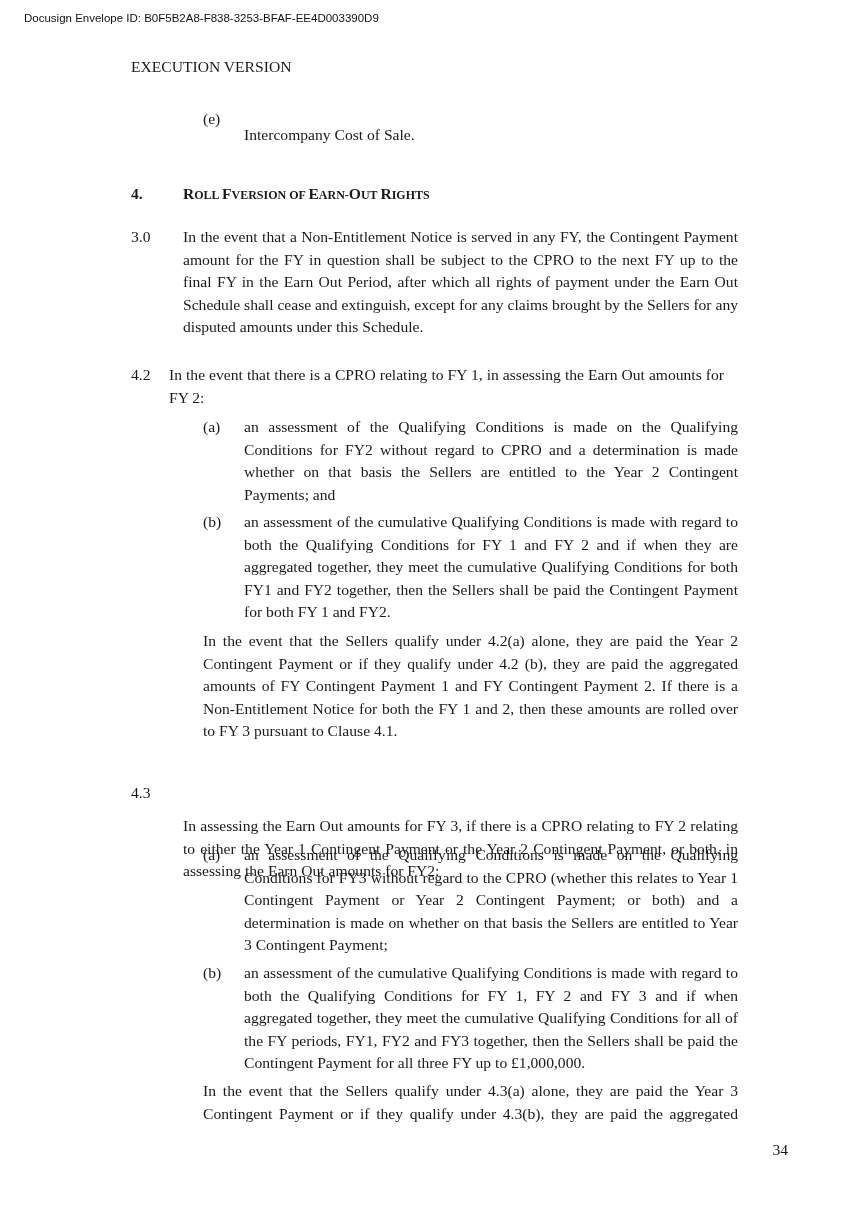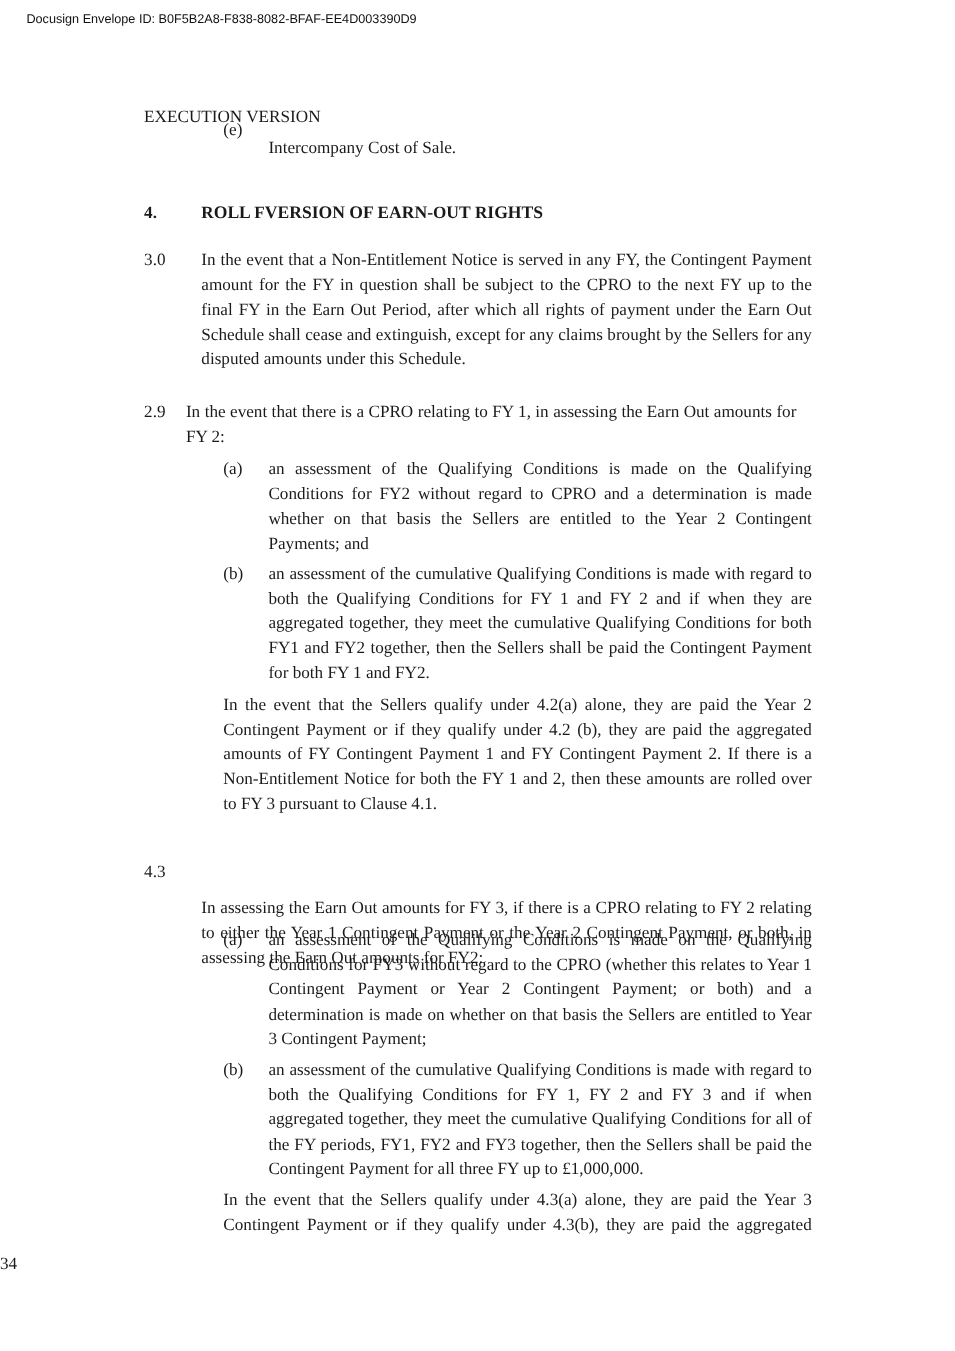--- a/index.html
+++ b/index.html
@@ -1,46 +1,46 @@
 <!DOCTYPE html>
 <html><head>
 <meta charset="utf-8">
 <style>
   html, body { margin: 0; padding: 0; background: #ffffff; }
   body { width: 868px; height: 1228px; position: relative; overflow: hidden; color: #1a1a1a; }
   .envelope { position: absolute; left: 24px; top: 12px; font-family: "Liberation Sans", sans-serif; font-size: 11.5px; color: #111; }
   .serif { font-family: "Liberation Serif", serif; font-size: 15.6px; line-height: 22.6px; }
-  .exec { position: absolute; left: 131px; top: 56px; margin-top: 40px; }
+  .exec { position: absolute; left: 131px; top: 56px; }
   .block { position: absolute; }
   .num { position: absolute; }
   .just { text-align: justify; text-align-last: left; }
   .heading { font-weight: bold; }
   .sc-big { font-size: 15.6px; }
-  .sc-small { font-size: 16px; }
-  .pageno { position: absolute; left: 0; width: 788px; top: 1139px; text-align: left; }
+  .sc-small { font-size: 12px; }
+  .pageno { position: absolute; left: 0; width: 788px; top: 1139px; text-align: right; }
 </style>
 </head>
 <body>
 
-<div class="envelope">Docusign Envelope ID: B0F5B2A8-F838-8082-BFAF-EE4D003390D9</div>
+<div class="envelope">Docusign Envelope ID: B0F5B2A8-F838-3253-BFAF-EE4D003390D9</div>
 
 <div class="serif exec">EXECUTION VERSION</div>
 
 <div class="serif num" style="left:203px; top:108px;">(e)</div>
 <div class="serif block" style="left:244px; top:108px;margin-top:16px;">Intercompany Cost of Sale.</div>
 
 <div class="serif num heading" style="left:131px; top:183px;">4.</div>
 <div class="serif block heading" style="left:183px; top:183px;">
   <span class="sc-big">R</span><span class="sc-small">OLL </span><span class="sc-big">F</span><span class="sc-small">VERSION OF </span><span class="sc-big">E</span><span class="sc-small">ARN-</span><span class="sc-big">O</span><span class="sc-small">UT </span><span class="sc-big">R</span><span class="sc-small">IGHTS</span>
 </div>
 
 <div class="serif num" style="left:131px; top:226px;">3.0</div>
 <div class="serif block just" style="left:183px; top:226px; width:555px;">In the event that a Non-Entitlement Notice is served in any FY, the Contingent Payment amount for the FY in question shall be subject to the CPRO to the next FY up to the final FY in the Earn Out Period, after which all rights of payment under the Earn Out Schedule shall cease and extinguish, except for any claims brought by the Sellers for any disputed amounts under this Schedule.</div>
 
-<div class="serif num" style="left:131px; top:364px;">2.9</div>
+<div class="serif num" style="left:131px; top:364px;">4.2</div>
 <div class="serif block just" style="left:169px; top:364px; width:555px;">In the event that there is a CPRO relating to FY 1, in assessing the Earn Out amounts for FY 2:</div>
 
 <div class="serif num" style="left:203px; top:416px;">(a)</div>
 <div class="serif block just" style="left:244px; top:416px; width:494px;">an assessment of the Qualifying Conditions is made on the Qualifying Conditions for FY2 without regard to CPRO and a determination is made whether on that basis the Sellers are entitled to the Year 2 Contingent Payments; and</div>
 
 <div class="serif num" style="left:203px; top:511px;">(b)</div>
 <div class="serif block just" style="left:244px; top:511px; width:494px;">an assessment of the cumulative Qualifying Conditions is made with regard to both the Qualifying Conditions for FY 1 and FY 2 and if when they are aggregated together, they meet the cumulative Qualifying Conditions for both FY1 and FY2 together, then the Sellers shall be paid the Contingent Payment for both FY 1 and FY2.</div>
 
 <div class="serif block just" style="left:203px; top:630px; width:535px;">In the event that the Sellers qualify under 4.2(a) alone, they are paid the Year 2 Contingent Payment or if they qualify under 4.2 (b), they are paid the aggregated amounts of FY Contingent Payment 1 and FY Contingent Payment 2.  If there is a Non-Entitlement Notice for both the FY 1 and 2, then these amounts are rolled over to FY 3 pursuant to Clause 4.1.</div>
 

